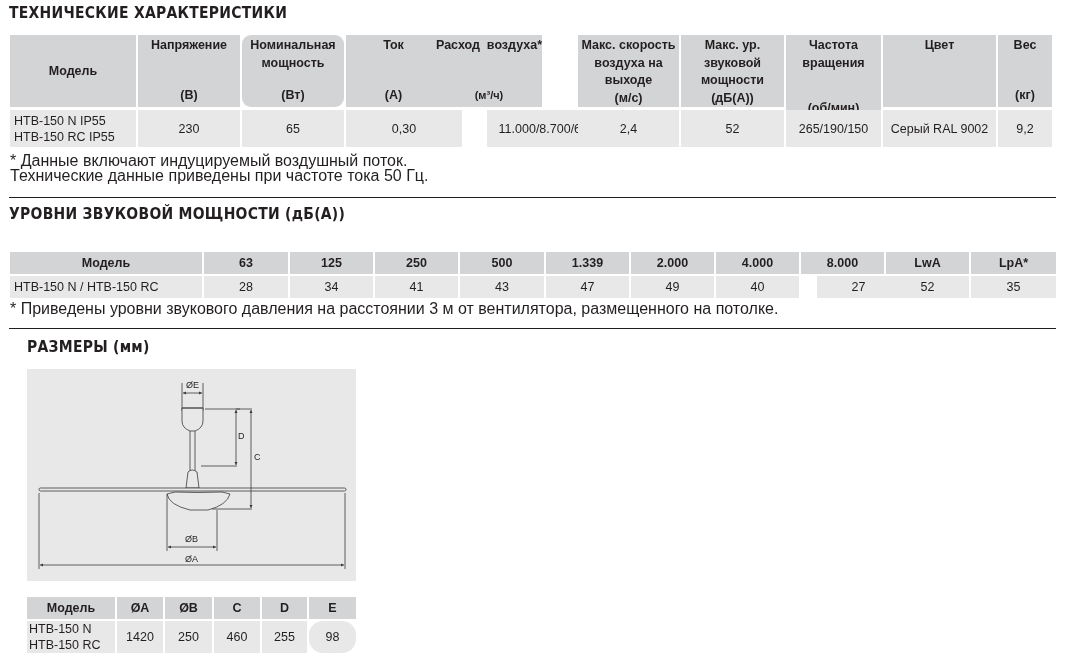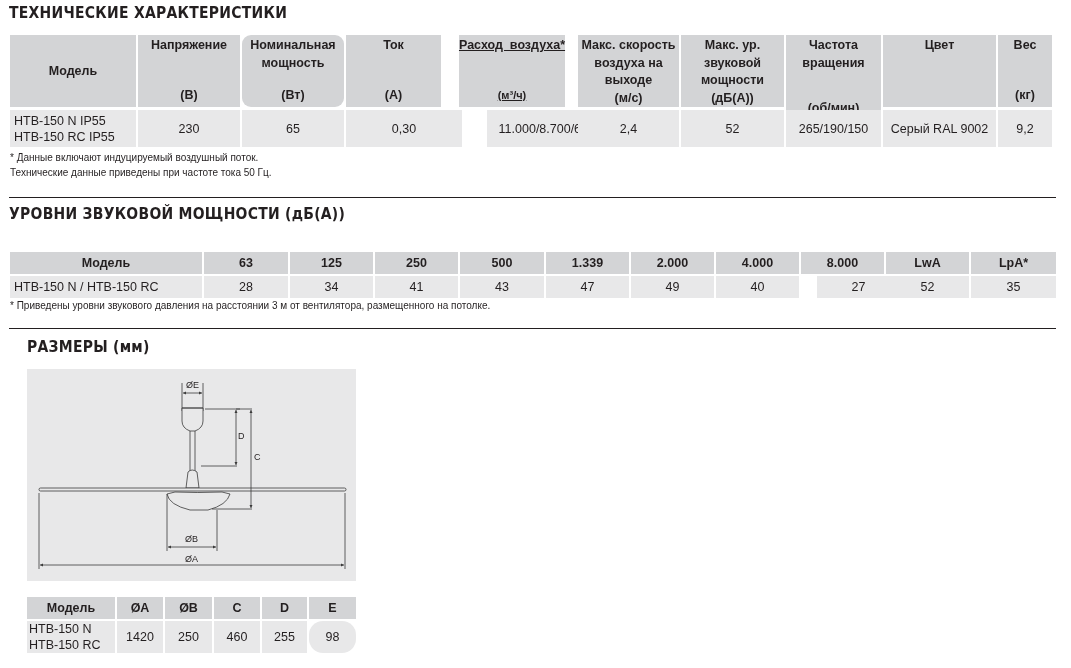--- a/index.html
+++ b/index.html
@@ -7,21 +7,21 @@
     width: 1071px; height: 668px; background: #ffffff; position: relative; overflow: hidden;
     font-family: "DejaVu Sans Condensed", "DejaVu Sans", "Liberation Sans", sans-serif;
     color: #231f20;
   }
   .section-title {
     position: absolute; font-family: "DejaVu Sans", sans-serif; font-weight: bold;
     font-size: 15.5px; letter-spacing: 0.3px; color: #231f20; transform: scaleX(0.9); transform-origin: left top;
   }
   .rule { position: absolute; height: 1px; background: #231f20; }
   .note {
-    position: absolute; font-family: "Liberation Sans", sans-serif; font-size: 10px; color: #231f20; white-space: nowrap; text-align: center;
+    position: absolute; font-family: "Liberation Sans", sans-serif; font-size: 16px; color: #231f20; white-space: nowrap; text-align: center;
   }
   .cell {
     position: absolute; display: flex; align-items: center; justify-content: center; text-align: center;
     font-family: "Liberation Sans", sans-serif; font-size: 12.5px; color: #231f20;
   }
   .hcell { background: #d3d4d6; font-weight: bold; font-size: 12.5px; }
   .dcell { background: #e8e8e9; }
   .hcell.stack { flex-direction: column; justify-content: space-between; padding: 2px 2px 3px; line-height: 17.5px; }
   .left { justify-content: flex-start; text-align: left; padding-left: 4px; }
   .two-line { flex-direction: column; align-items: flex-start; line-height: 16px; }
@@ -43,21 +43,21 @@
     <span>(В)</span>
   </div>
   <div class="cell hcell stack" style="left:242px; top:35px; width:102px; height:72px;border-radius:9px;">
     <span style="width:90px;">Номинальная мощность</span>
     <span>(Вт)</span>
   </div>
   <div class="cell hcell stack" style="left:346px; top:35px; width:95px; height:72px;">
     <span>Ток</span>
     <span>(А)</span>
   </div>
-  <div class="cell hcell stack" style="left:459px; top:35px; width:106px; height:72px;text-decoration:underline;">
+  <div class="cell hcell stack" style="left:436px; top:35px; width:106px; height:72px;">
     <span style="white-space:pre;">Расход  воздуха*</span>
     <span style="font-size:11px;">(м³/ч)</span>
   </div>
   <div class="cell hcell stack" style="left:578px; top:35px; width:101px; height:72px; justify-content:flex-start;">
     <span style="width:100px;">Макс. скорость воздуха на выходе</span>
     <span>(м/с)</span>
   </div>
   <div class="cell hcell stack" style="left:681px; top:35px; width:103px; height:72px; justify-content:flex-start;">
     <span style="width:80px;">Макс. ур. звуковой мощности</span>
     <span>(дБ(А))</span>

